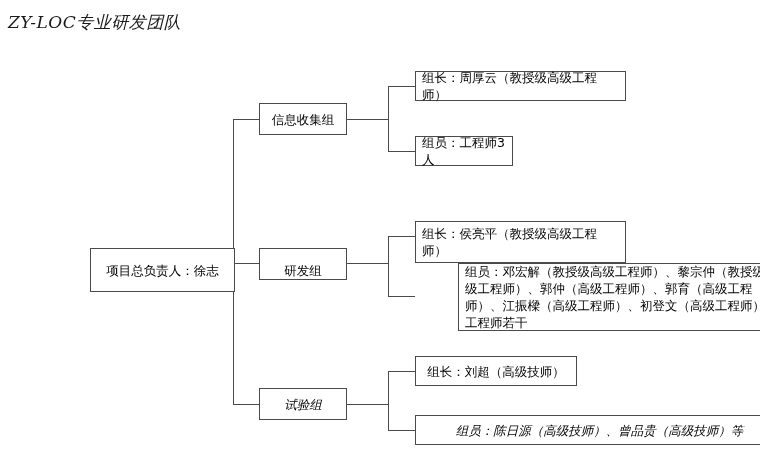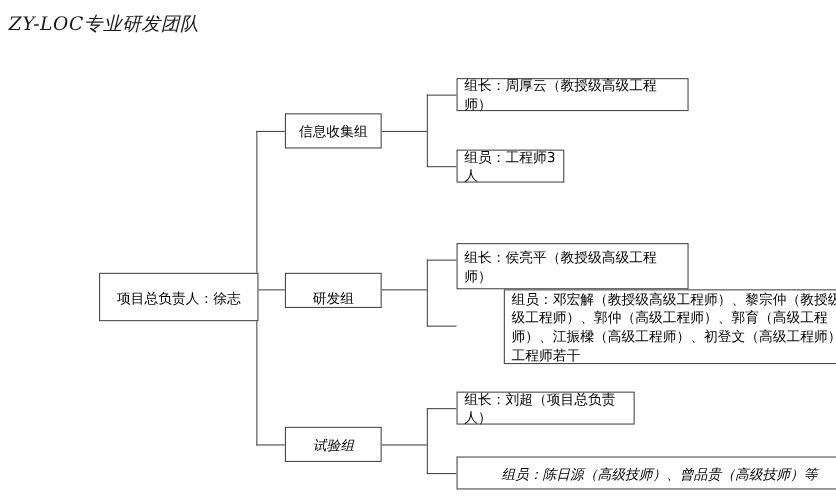--- a/index.html
+++ b/index.html
@@ -167,17 +167,17 @@
 </div>
 
 <div class="node left leaf" id="node-rd-leader">
   <span class="node-text">组长：侯亮平（教授级高级工程师）</span>
 </div>
 <div class="node left leaf" id="node-rd-members">
   <span class="node-text">组员：邓宏解（教授级高级工程师）、黎宗仲（教授级高级工程师）、郭仲（高级工程师）、郭育（高级工程师）、江振樑（高级工程师）、初登文（高级工程师）、工程师若干</span>
 </div>
 
 <div class="node left leaf" id="node-test-leader">
-  <span class="node-text">组长：刘超（项目总负责人）</span>
+  <span class="node-text">组长：刘超（高级技师）</span>
 </div>
 <div class="node left leaf" id="node-test-members">
   <span class="node-text">组员：陈日源（高级技师）、曾品贵（高级技师）等</span>
 </div>
 
 </body></html>

